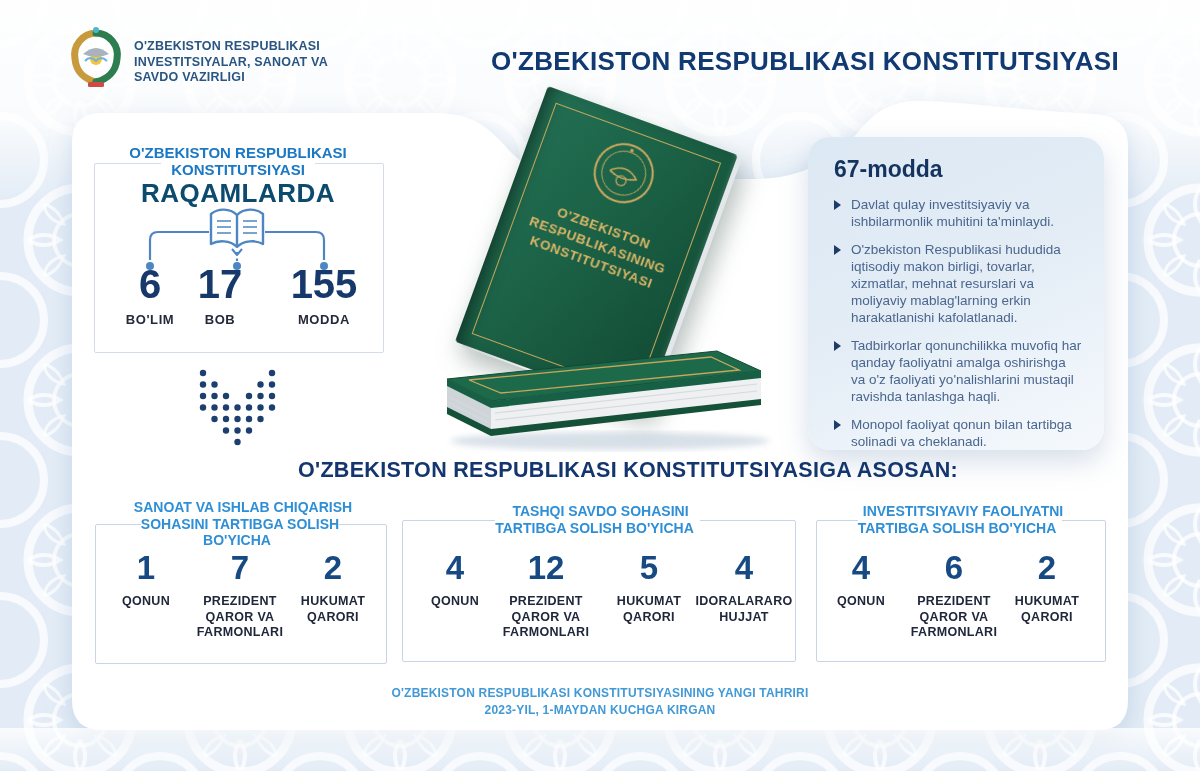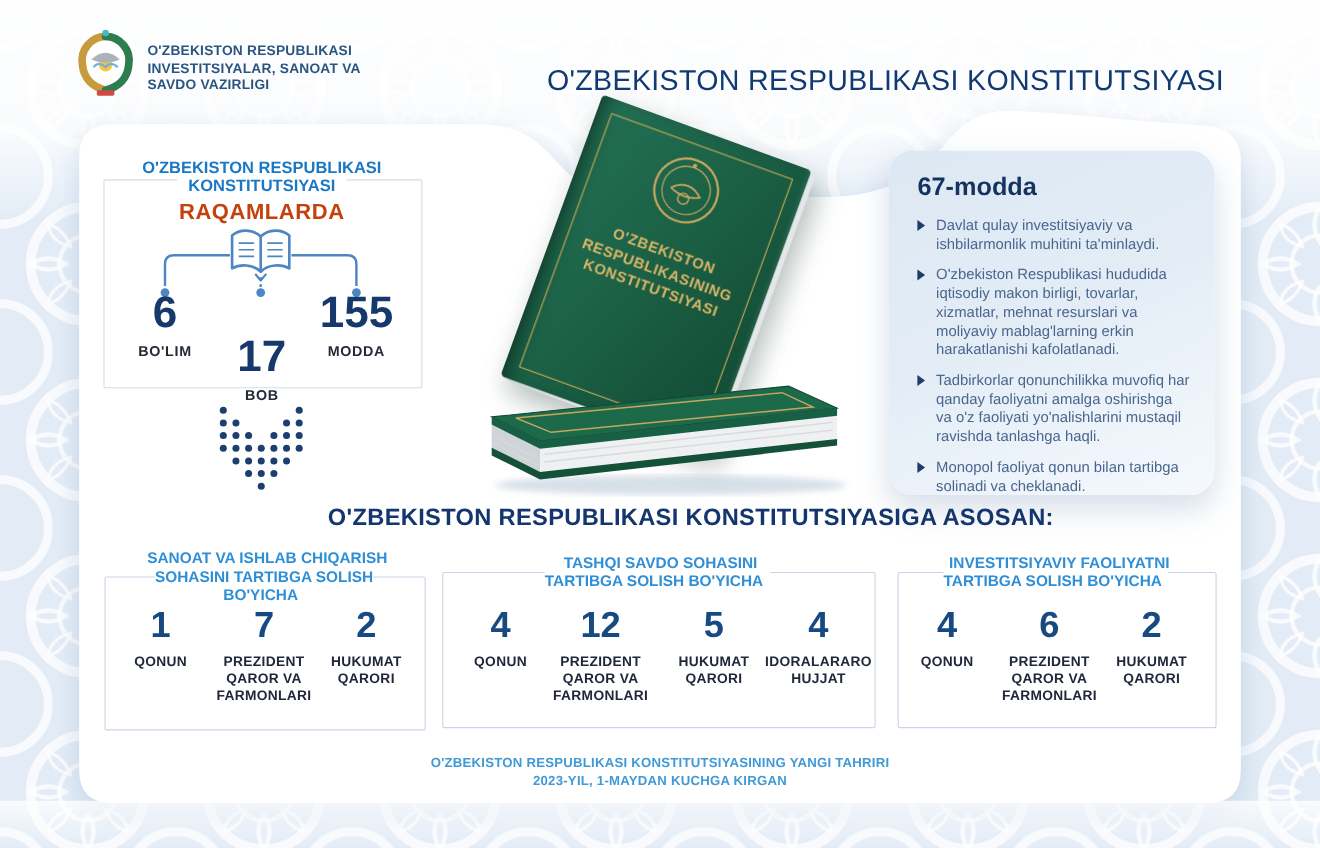--- a/index.html
+++ b/index.html
@@ -3,26 +3,26 @@
 <meta charset="utf-8">
 <style>
   html,body{margin:0;padding:0;}
   #page{position:relative;width:1200px;height:771px;overflow:hidden;
         font-family:"Liberation Sans","DejaVu Sans",sans-serif;background:#eaf0f8;}
   .abs{position:absolute;}
   
   .ministry-text{left:134px;top:39px;width:260px;font-size:12.5px;line-height:15.5px;
                  font-weight:700;color:#2a5581;letter-spacing:.2px;}
   .main-title{left:470px;top:46px;width:670px;text-align:center;font-size:26px;
-              font-weight:400;color:#123a72;letter-spacing:.3px;margin-top:12px;}
+              font-weight:700;color:#123a72;letter-spacing:.3px;}
   
   .raq-heading{left:94px;top:144px;width:288px;text-align:center;z-index:7;}
   .raq-heading .mask{display:inline-block;background:#ffffff;padding:0 10px;}
   .raq-h-small{font-size:15px;line-height:17px;font-weight:800;color:#1a78c5;}
-  .raq-h-big{font-size:20px;line-height:30px;font-weight:800;color:#c2410c;letter-spacing:.5px;}
+  .raq-h-big{font-size:26px;line-height:30px;font-weight:800;color:#0c4a6e;letter-spacing:.5px;}
   .raq-box{left:94px;top:163px;width:288px;height:188px;border:1.5px solid #d4dce8;
            border-radius:2px;z-index:5;}
   .raq-num{font-size:40px;font-weight:800;color:#16386b;line-height:42px;}
   .raq-label{font-size:13px;font-weight:700;color:#242a38;margin-top:7px;letter-spacing:.6px;}
   .stat-cell{position:absolute;width:100px;text-align:center;z-index:8;}
   
   .sec-heading{position:absolute;z-index:8;text-align:center;font-size:14px;line-height:16.5px;
                font-weight:700;color:#2f8fd6;}
   .sec-heading .mask{background:#ffffff;padding:0 6px;display:inline;}
   .sec-box{position:absolute;border:1.5px solid #c8d5e6;border-radius:2px;z-index:5;}
@@ -184,21 +184,21 @@
       <path d="M143 15 L143 47" fill="none"></path>
       <path d="M123 21 H137 M123 27 H137 M123 33 H137 M149 21 H163 M149 27 H163 M149 33 H163" stroke-width="1.5" fill="none"></path>
       <path d="M138 49 L143 55 L148 49" fill="none" stroke-width="2"></path>
     </g>
   </svg>
 
   <div class="abs stat-cell" style="left:100px;top:263px;">
     <div class="raq-num">6</div>
     <div class="raq-label">BO'LIM</div>
   </div>
-  <div class="abs stat-cell" style="left:188px;top:263px;margin-top:40px;">
+  <div class="abs stat-cell" style="left:170px;top:263px;">
     <div class="raq-num">17</div>
     <div class="raq-label">BOB</div>
   </div>
   <div class="abs stat-cell" style="left:274px;top:263px;">
     <div class="raq-num">155</div>
     <div class="raq-label">MODDA</div>
   </div>
 
   <svg class="abs" style="left:196px;top:366px;z-index:7" width="84" height="84" viewBox="0 0 84 84">
     <g fill="#1d3f70">

